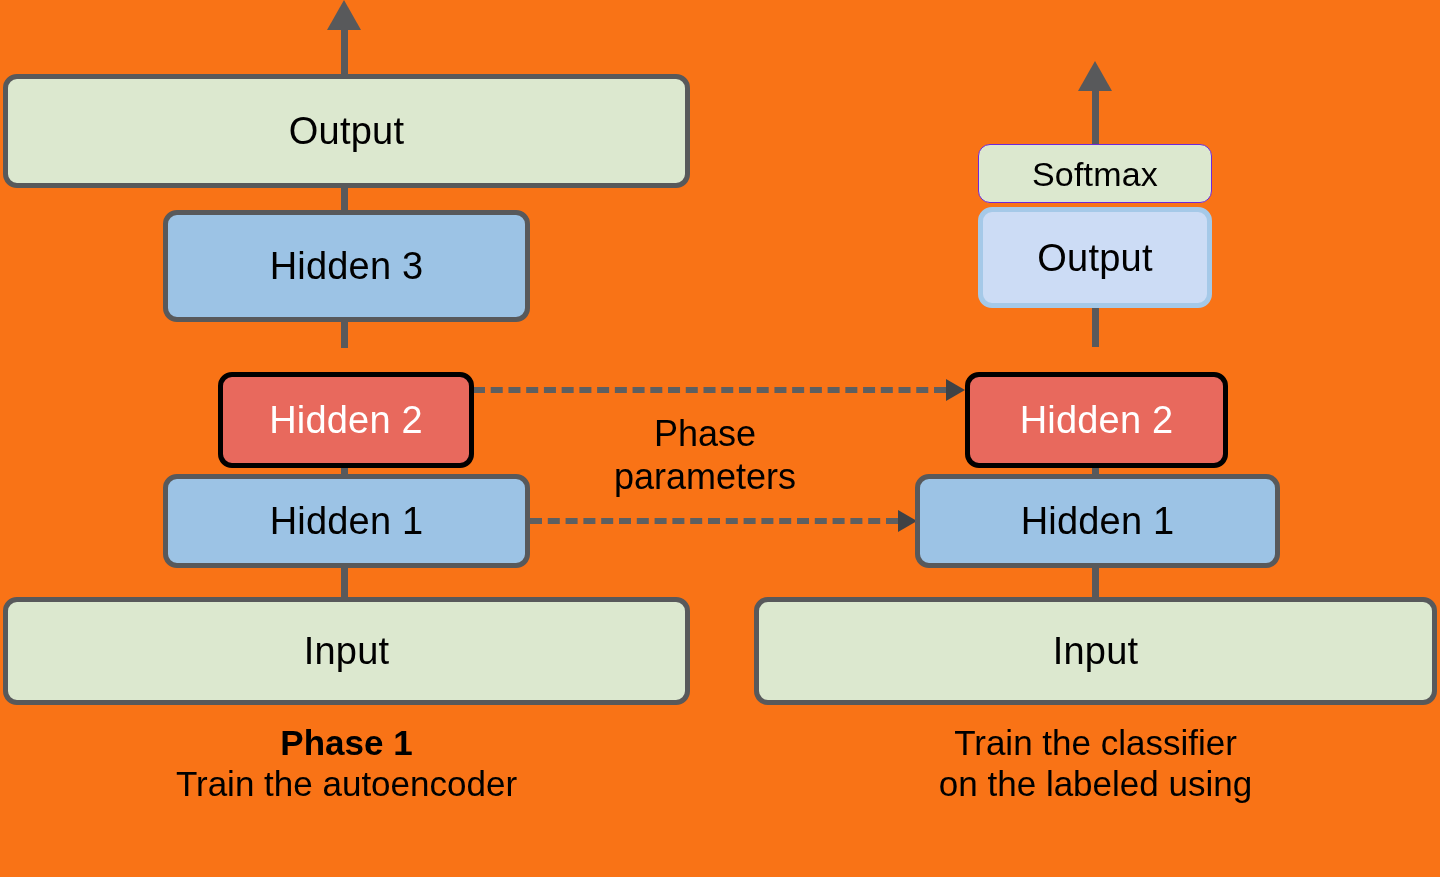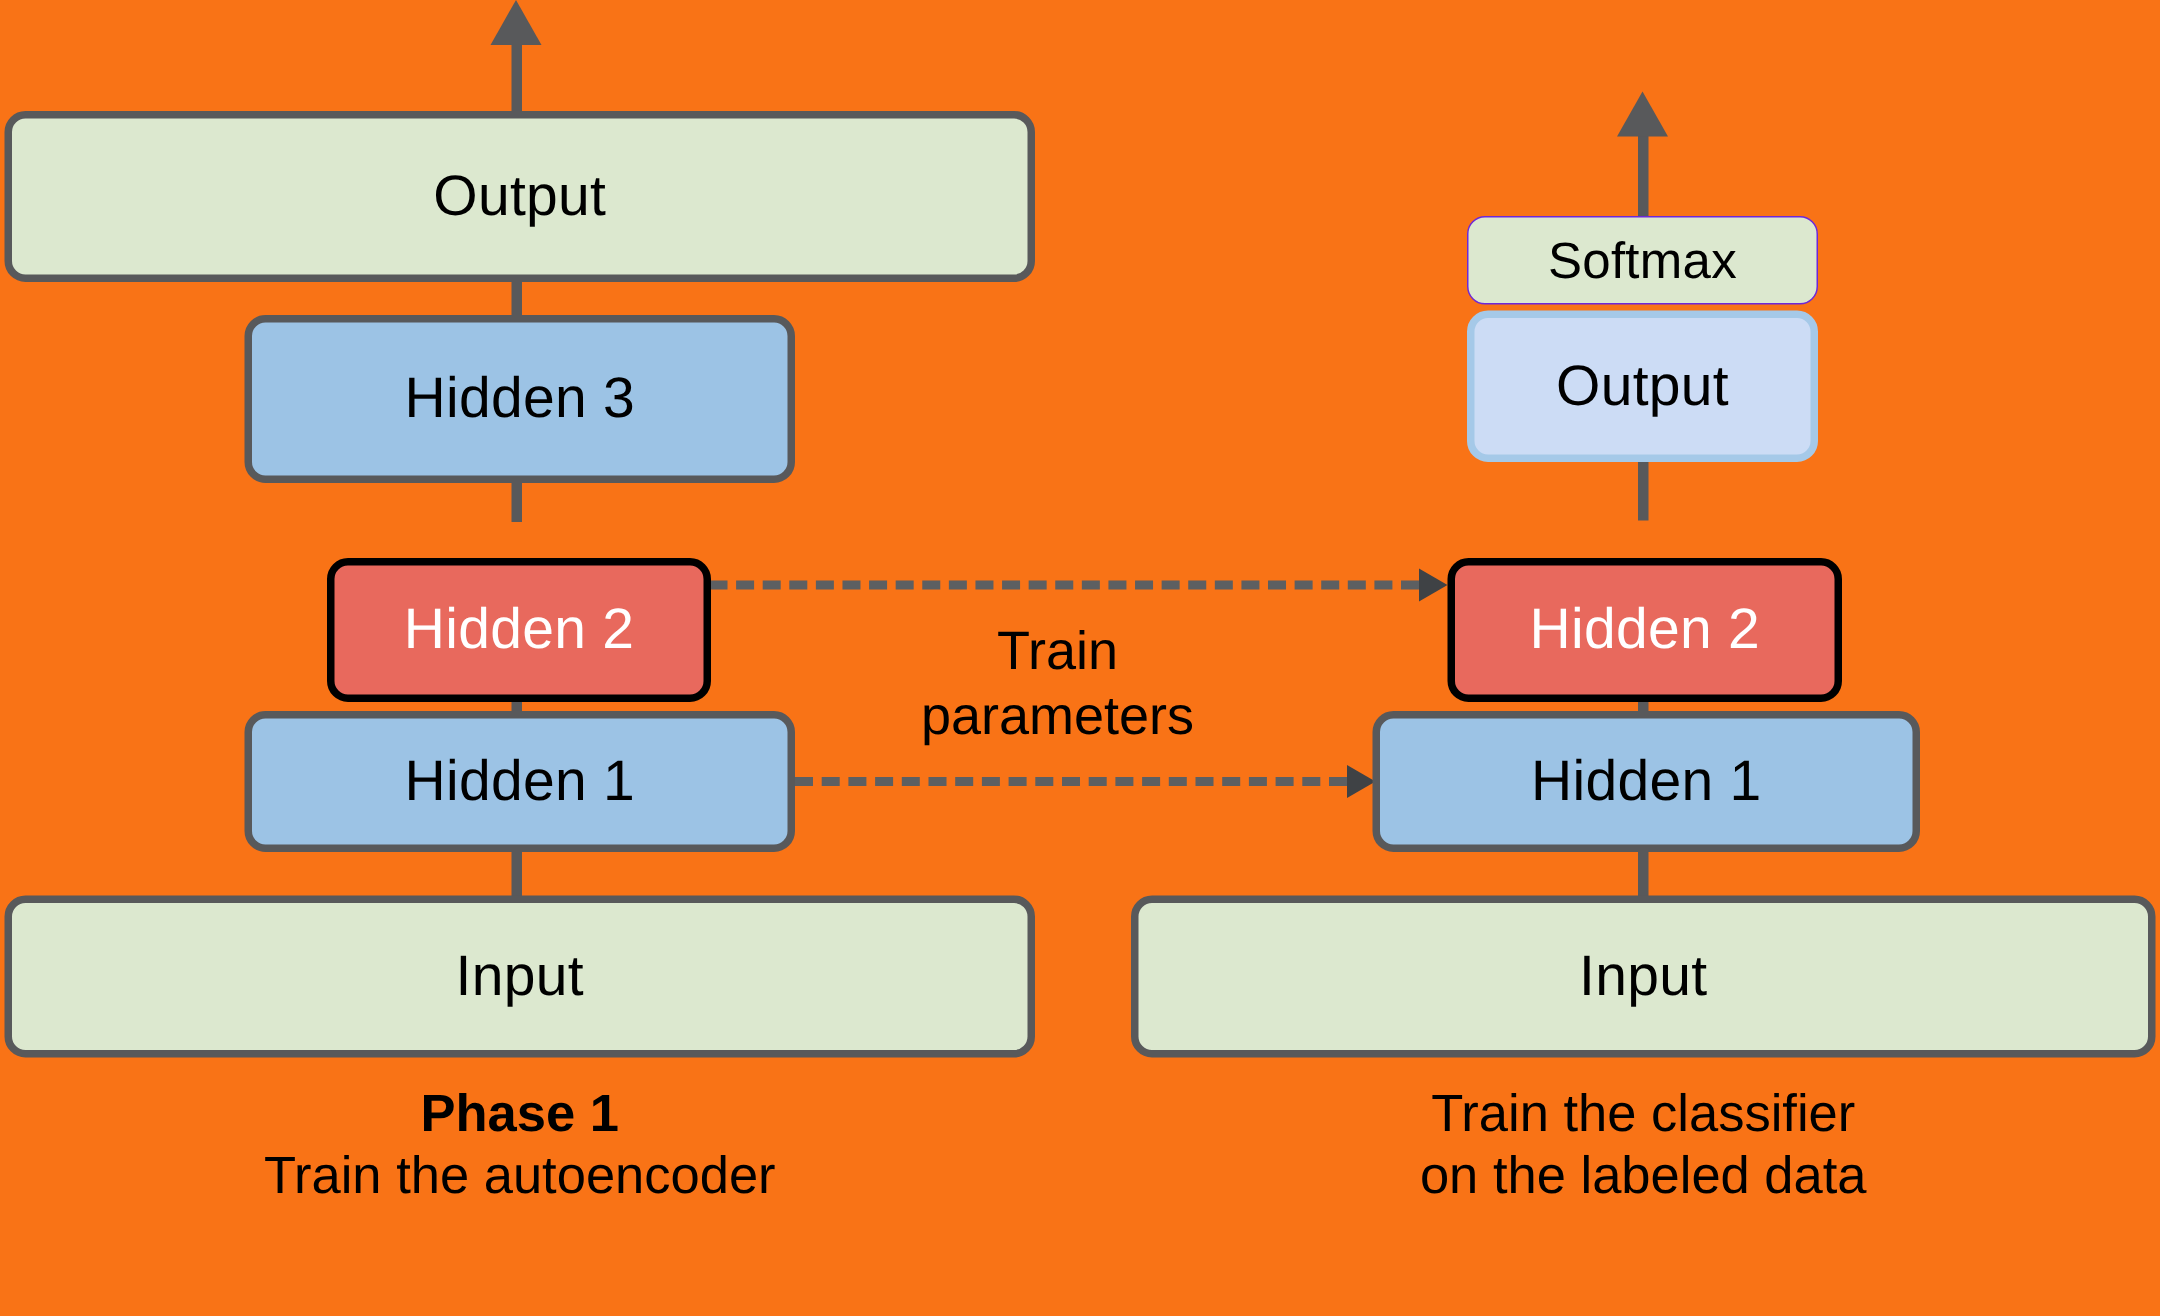--- a/index.html
+++ b/index.html
@@ -174,21 +174,21 @@
     <div class="dash-line" style="width:473px;"></div>
     <div class="dash-head" style="left:473px;"></div>
   </div>
 
   <div class="dashed-arrow" style="left:530px; top:508px; width:387px;">
     <div class="dash-line" style="width:368px;"></div>
     <div class="dash-head" style="left:368px;"></div>
   </div>
 
   <div class="copy-label" style="left:555px; top:412px; width:300px;">
-    <span>Train</span>
+    <span>Phase</span>
     <span>parameters</span>
   </div>
 
   <div class="vline" style="left:1092px; top:80px; height:70px;"></div>
   <div class="arrow-head" style="left:1078px; top:61px;"></div>
 
   <div class="node softmax" style="left:978px; top:144px; width:234px; height:59px;">
     <span>Softmax</span>
   </div>
 
@@ -209,16 +209,16 @@
   </div>
 
   <div class="vline" style="left:1092px; top:563px; height:37px;"></div>
 
   <div class="node green" style="left:754px; top:597px; width:683px; height:108px;">
     <span>Input</span>
   </div>
 
   <div class="caption" style="left:754px; top:722px; width:683px;">
     <span class="cap-line">Train the classifier</span>
-    <span class="cap-line">on the labeled data</span>
+    <span class="cap-line">on the labeled using</span>
   </div>
 
 </div>
 
 </body></html>

